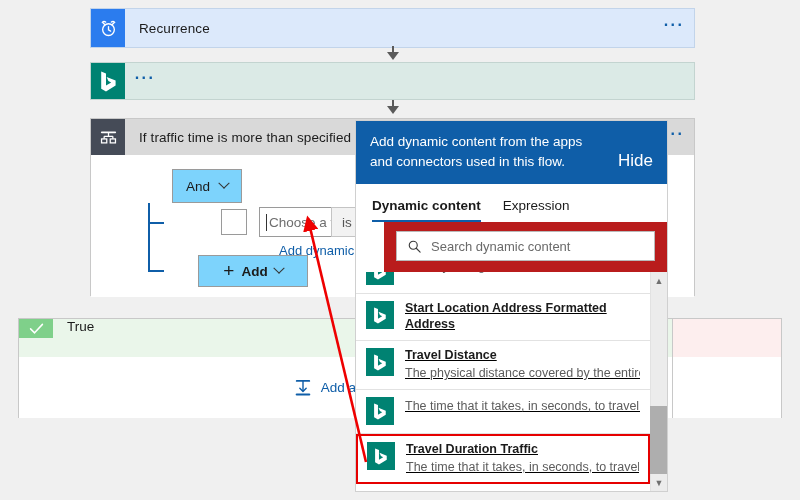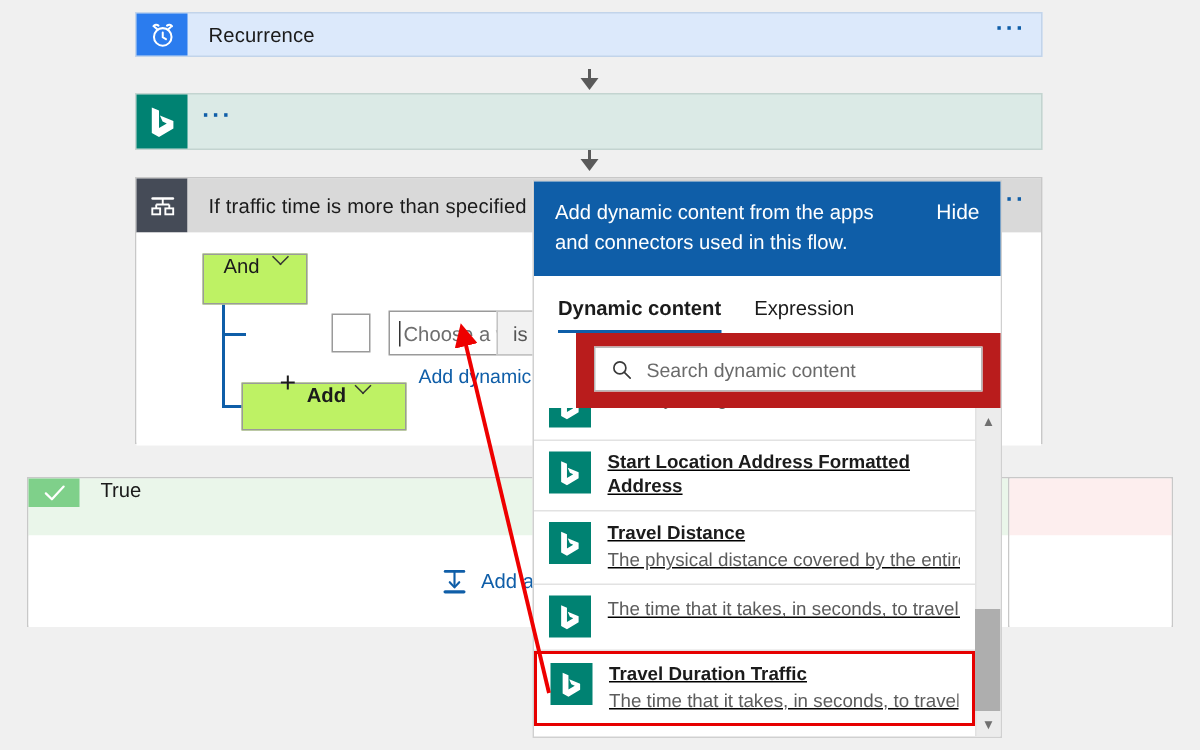--- a/index.html
+++ b/index.html
@@ -35,21 +35,21 @@
     color:#1b1b1b;
     letter-spacing:.1px;
   }
   .card-ellipsis {
     flex:0 0 40px;
     display:flex; align-items:center; justify-content:center;
     color:#0f5ea8; font-size:16px; letter-spacing:1.5px;
     line-height:0; padding-bottom:6px; font-weight:700;
   }
 
-  #card-recurrence { left:90px; top:8px; width:605px; height:30px; background:#dce9fb; border-color:#c2d4ea; }
+  #card-recurrence { left:90px; top:8px; width:605px; height:40px; background:#dce9fb; border-color:#c2d4ea; }
   #card-recurrence .card-icon { background:#2b7cee; }
   #card-getroute { left:90px; top:62px; width:605px; height:38px; background:#dbeae6; border-color:#c3d4d0; }
   #card-getroute .card-icon { background:#008272; }
 
   .arrow-conn {
     position:absolute; left:392px; width:2px; background:#5a5a5a;
   }
   .arrow-head {
     position:absolute; width:0;height:0;
     border-left:6px solid transparent; border-right:6px solid transparent;
@@ -64,23 +64,23 @@
   }
   #card-condition .cond-head {
     height:36px; display:flex; align-items:stretch; background:#d9d9d9;
   }
   #card-condition .cond-head .card-icon { background:#454b57; }
   #card-condition .cond-head .card-title { background:#d9d9d9; }
   #card-condition .cond-head .card-ellipsis { background:#d9d9d9; }
   .cond-body { position:relative; height:142px; background:#fff; }
 
   .btn-outline {
-    position:absolute; background:#bef264; border:1px solid #9a9a9a;
-    display:flex; align-items:flex-start; justify-content:center;
-    font-size:13.5px; color:#1b1b1b;
+    position:absolute; background:#7dd3fc; border:1px solid #9a9a9a;
+    display:flex; align-items:center; justify-content:center;
+    font-size:13.5px; color:#1b1b1b;margin-left:37px;
   }
   #and-dropdown { left:44px; top:14px; width:70px; height:34px; gap:10px; }
   #add-dropdown { left:70px; top:100px; width:110px; height:32px; gap:7px; font-weight:700; }
   .chev { display:inline-block; width:8px; height:8px; border-right:1.4px solid #333; border-bottom:1.4px solid #333; transform:rotate(45deg) translate(-2px,-2px); }
 
   .tree-line { position:absolute; background:#0f5ea8; }
 
   #row-checkbox {
     position:absolute; left:130px; top:54px; width:26px; height:26px;
     border:1px solid #9a9a9a; background:#fff;
@@ -134,25 +134,25 @@
   }
 
   
   #dyn-panel {
     position:absolute; left:355px; top:120px; width:313px; height:372px;
     background:#fff; border:1px solid #d0d0d0;
     display:flex; flex-direction:column;
   }
   #dyn-banner {
     background:#0f5ea8; color:#fff; padding:11px 14px 13px 14px;
-    display:flex; align-items:flex-start; justify-content:space-between;
+    display:flex; align-items:flex-end; justify-content:space-between;
     min-height:62px;
   }
   #dyn-banner-text { font-size:13.5px; line-height:1.45; max-width:215px; }
-  #dyn-hide { font-size:14px; color:#fff; white-space:nowrap; padding-top:1px; }
+  #dyn-hide { font-size:17px; color:#fff; white-space:nowrap; padding-top:1px; }
   #dyn-tabs {
     display:flex; gap:22px; padding:14px 16px 0 16px; background:#fff;
   }
   .dyn-tab { font-size:13.5px; color:#1b1b1b; padding-bottom:7px; }
   .dyn-tab.active { font-weight:700; border-bottom:2.5px solid #0f5ea8; }
   #dyn-search-wrap { background:#b91c1c; padding:9px 12px 11px 12px;margin-left:28px; }
   #dyn-search {
     background:#fff; border:1px solid #b9b9b9; height:30px;
     display:flex; align-items:center; gap:9px; padding:0 10px;
   }

